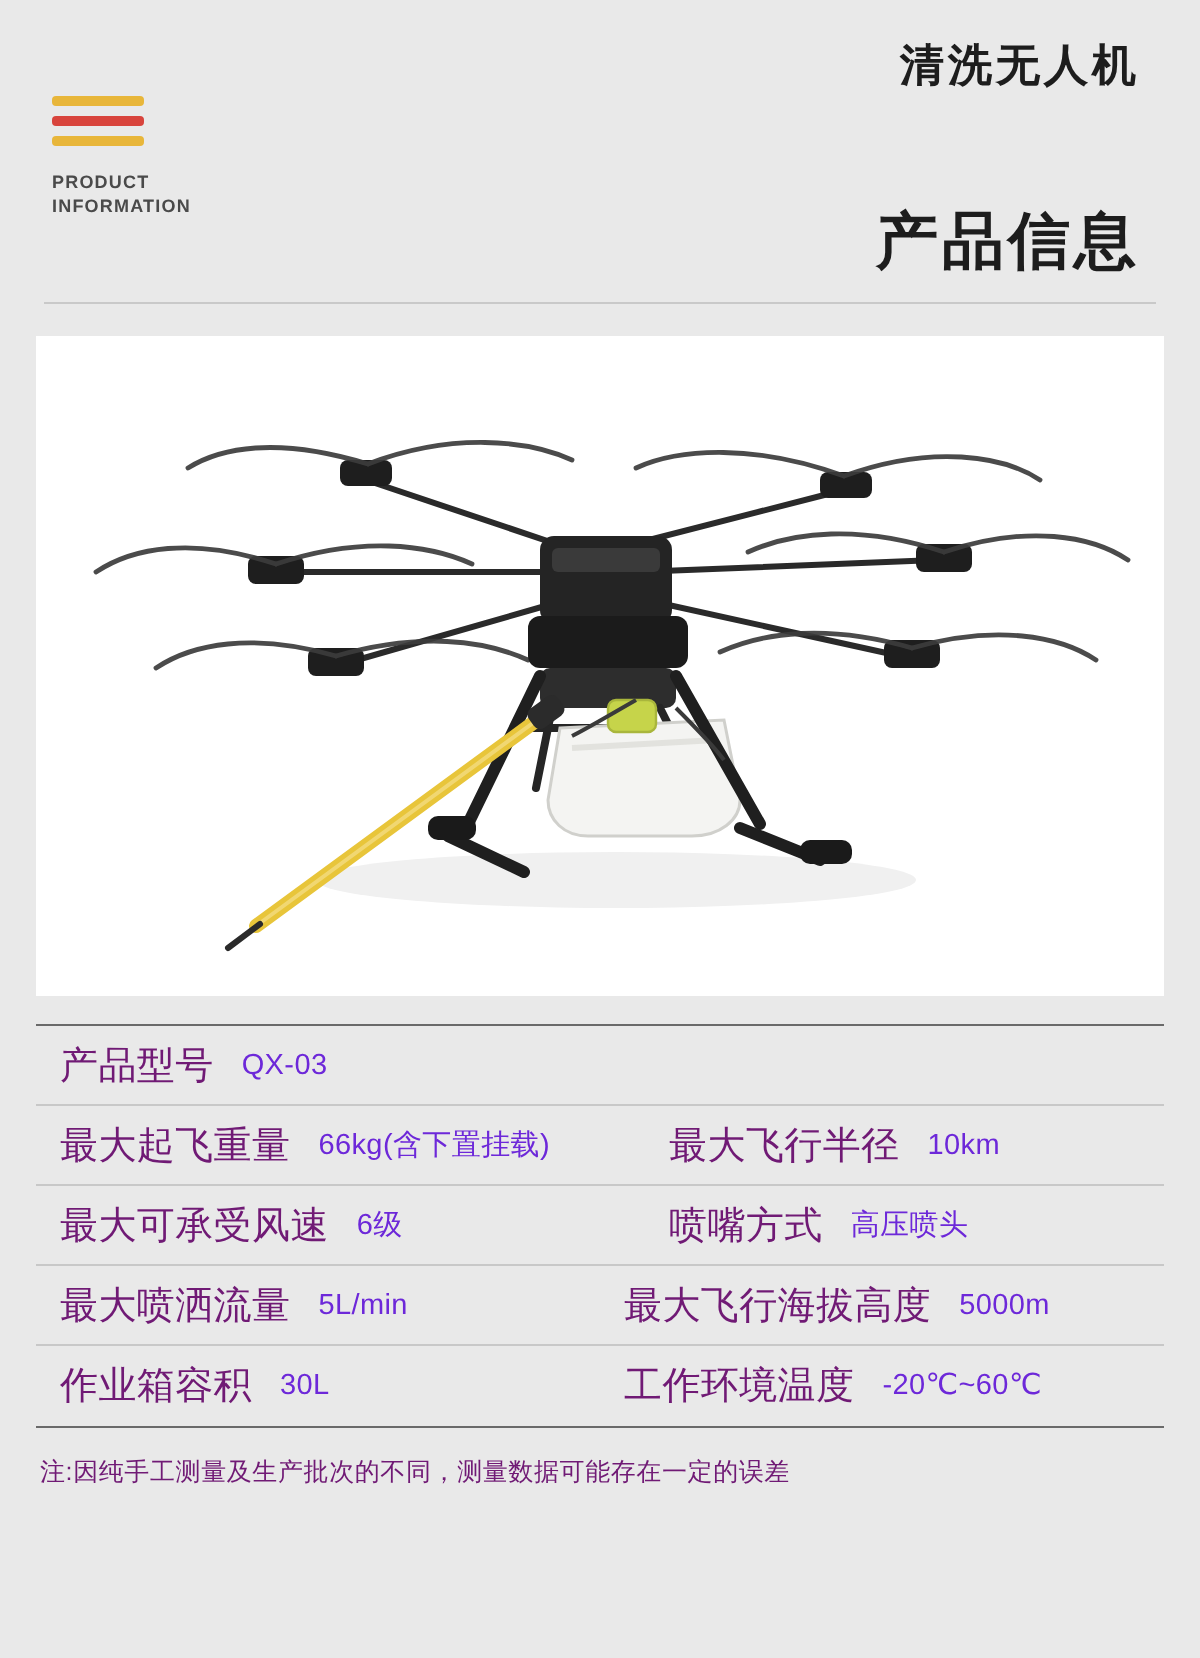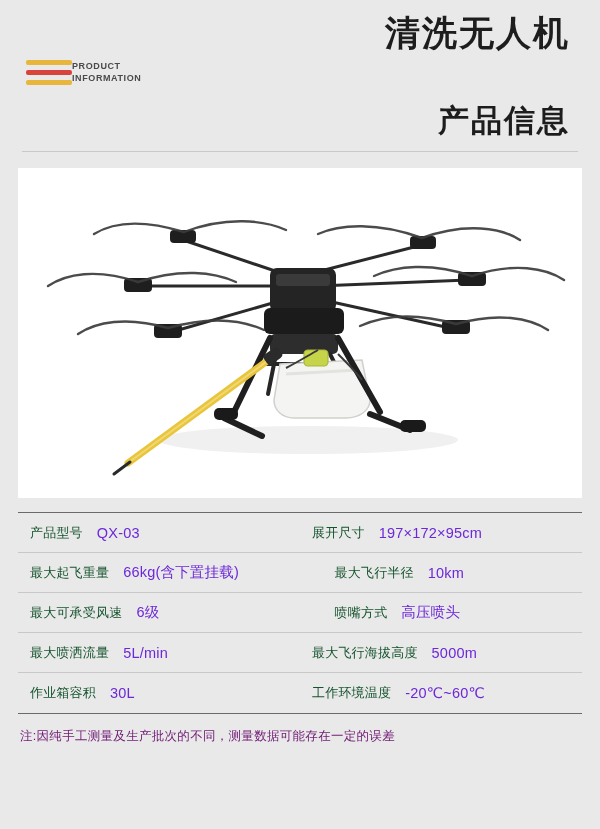--- a/index.html
+++ b/index.html
@@ -21,41 +21,41 @@
   .header {
     position: relative;
     height: 152px;
     padding: 0 22px;
     display: flex;
     align-items: center;
     justify-content: space-between;
   }
   .brand {
     display: flex;
-    flex-direction: row;
+    flex-direction: column;
     justify-content: space-between;
     padding-left: 4px;
     margin-top: 4px;
   }
   .bars { display: flex; flex-direction: column; gap: 5px; margin-bottom: 12px; }
   .bar { width: 46px; height: 5px; border-radius: 2px; }
   .brand-text {
     font-size: 9px;
     line-height: 12px;
     letter-spacing: 0.6px;
     color: #4a4a4a;
     font-weight: 600;
   }
   .title-block {
     text-align: right;
     padding-right: 8px;
     margin-top: 2px;
   }
   .title-main {
-    font-size: 35px;
+    font-size: 22px;
     color: #1d1d1d;
     letter-spacing: 2px;
     font-weight: 700;
     line-height: 40px;
   }
   .title-sub {
     font-size: 31px;
     color: #1d1d1d;
     letter-spacing: 2px;
     font-weight: 700;
@@ -97,22 +97,22 @@
   .spec-cell {
     display: flex;
     align-items: baseline;
     height: 100%;
     padding: 0 4px 0 12px;
   }
   .spec-cell.half { width: 50%; }
   .spec-cell.wide { width: 54%; }
   .spec-cell.narrow { width: 46%; text-align: center; }
   .spec-label {
-    font-size: 13px;
-    color: #14532d;
+    font-size: 19px;
+    color: #701a75;
     white-space: nowrap;
     align-self: center;
     letter-spacing: 0.2px;
   }
   .spec-value {
     font-size: 14.5px;
     color: #6d28d9;
     white-space: nowrap;
     align-self: center;
     margin-left: 14px;
@@ -234,24 +234,20 @@
     </svg>
   </div>
 
   <div class="spec-table">
 
     <div class="spec-row">
       <div class="spec-cell half">
         <span class="spec-label">产品型号</span>
         <span class="spec-value">QX-03</span>
       </div>
-      <div class="spec-cell half">
-        <span class="spec-label">展开尺寸</span>
-        <span class="spec-value">197×172×95cm</span>
-      </div>
     </div>
 
 
     <div class="spec-row">
       <div class="spec-cell wide">
         <span class="spec-label">最大起飞重量</span>
         <span class="spec-value">66kg(含下置挂载)</span>
       </div>
       <div class="spec-cell narrow">
         <span class="spec-label">最大飞行半径</span>

